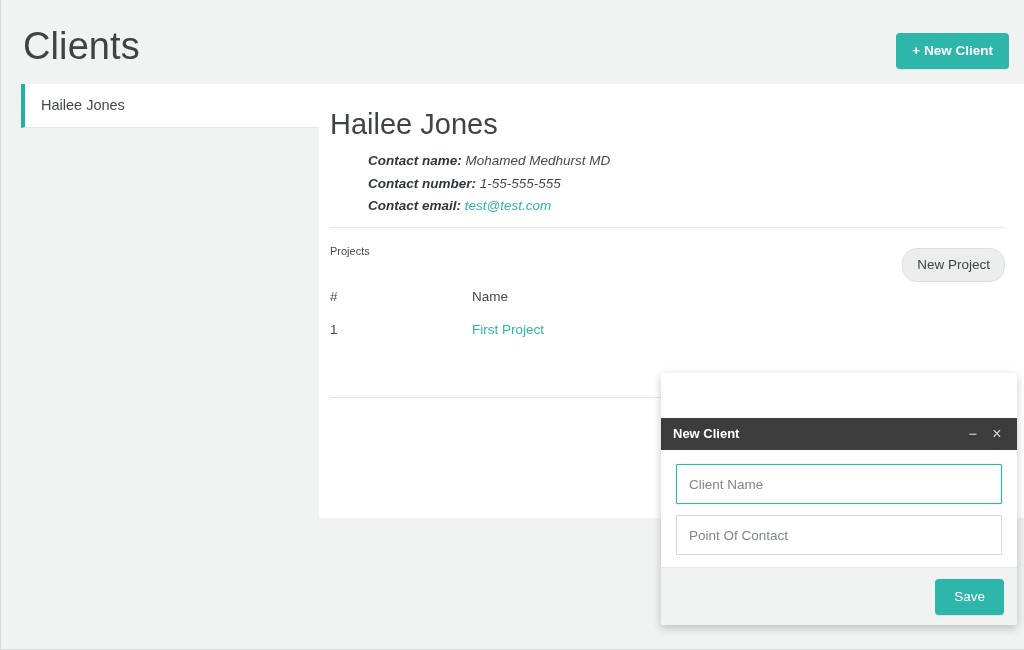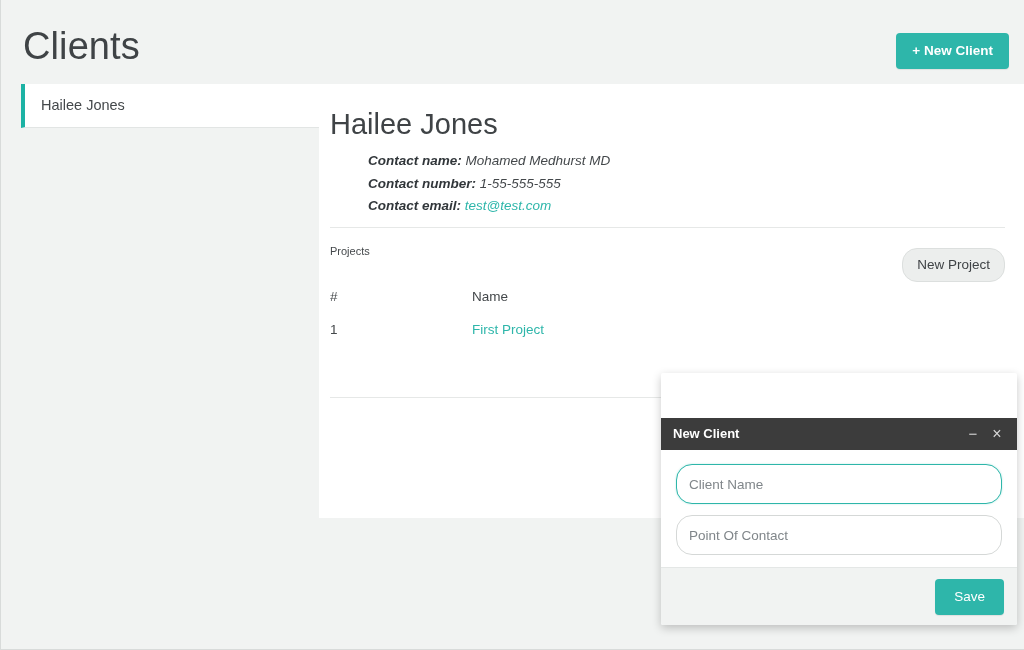--- a/index.html
+++ b/index.html
@@ -241,21 +241,21 @@
     padding: 14px 15px 12px 15px;
     background: #ffffff;
   }
   .field {
     display: block;
     width: 100%;
     height: 40px;
     margin-bottom: 11px;
     padding: 0 12px;
     border: 1px solid #d5d8d7;
-    border-radius: 16px;
+    border-radius: 1px;
     font-size: 13.5px;
     color: #ef4444;
     font-family: "Liberation Sans", sans-serif;
     background: #ffffff;
     outline: none;
   }
   .field::placeholder { color: #80868a; opacity: 1; }
   .field.focused {
     border-color: #2eb6aa;
     box-shadow: 0 0 2px rgba(46,182,170,0.35);

